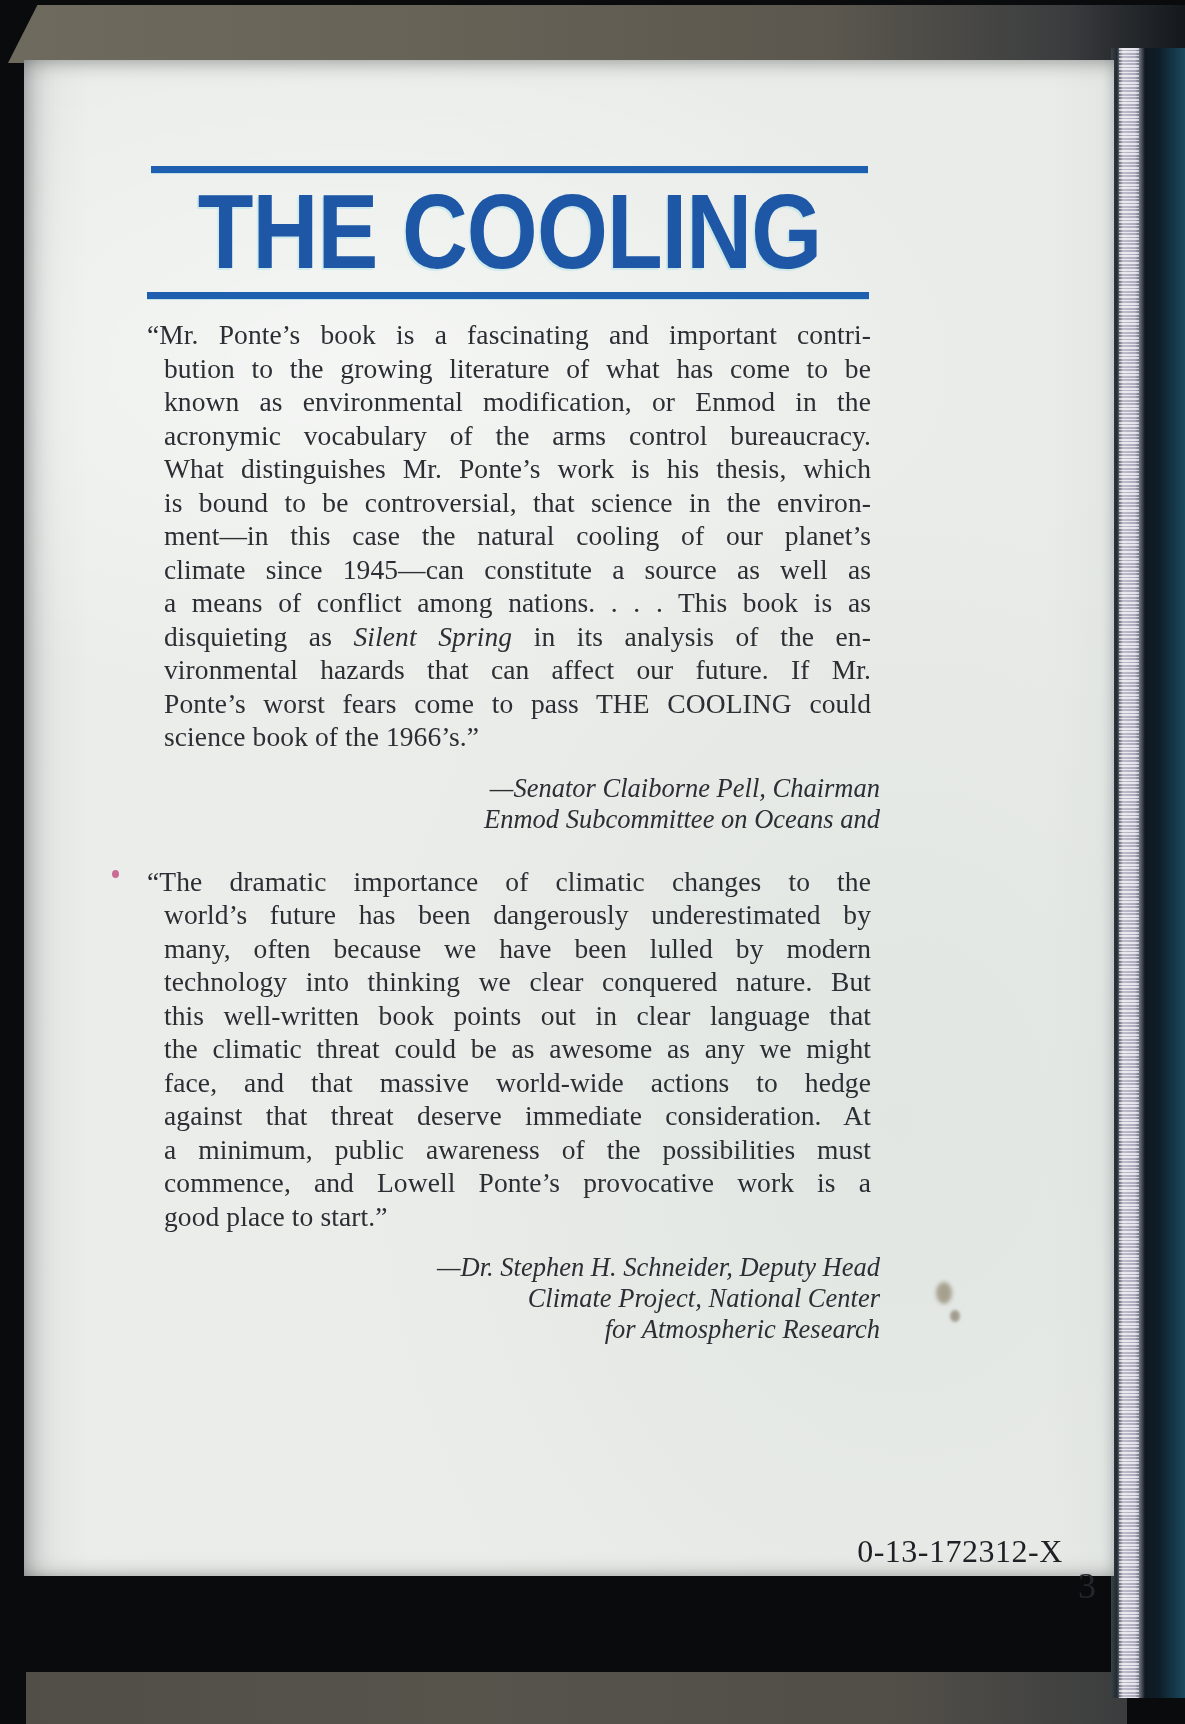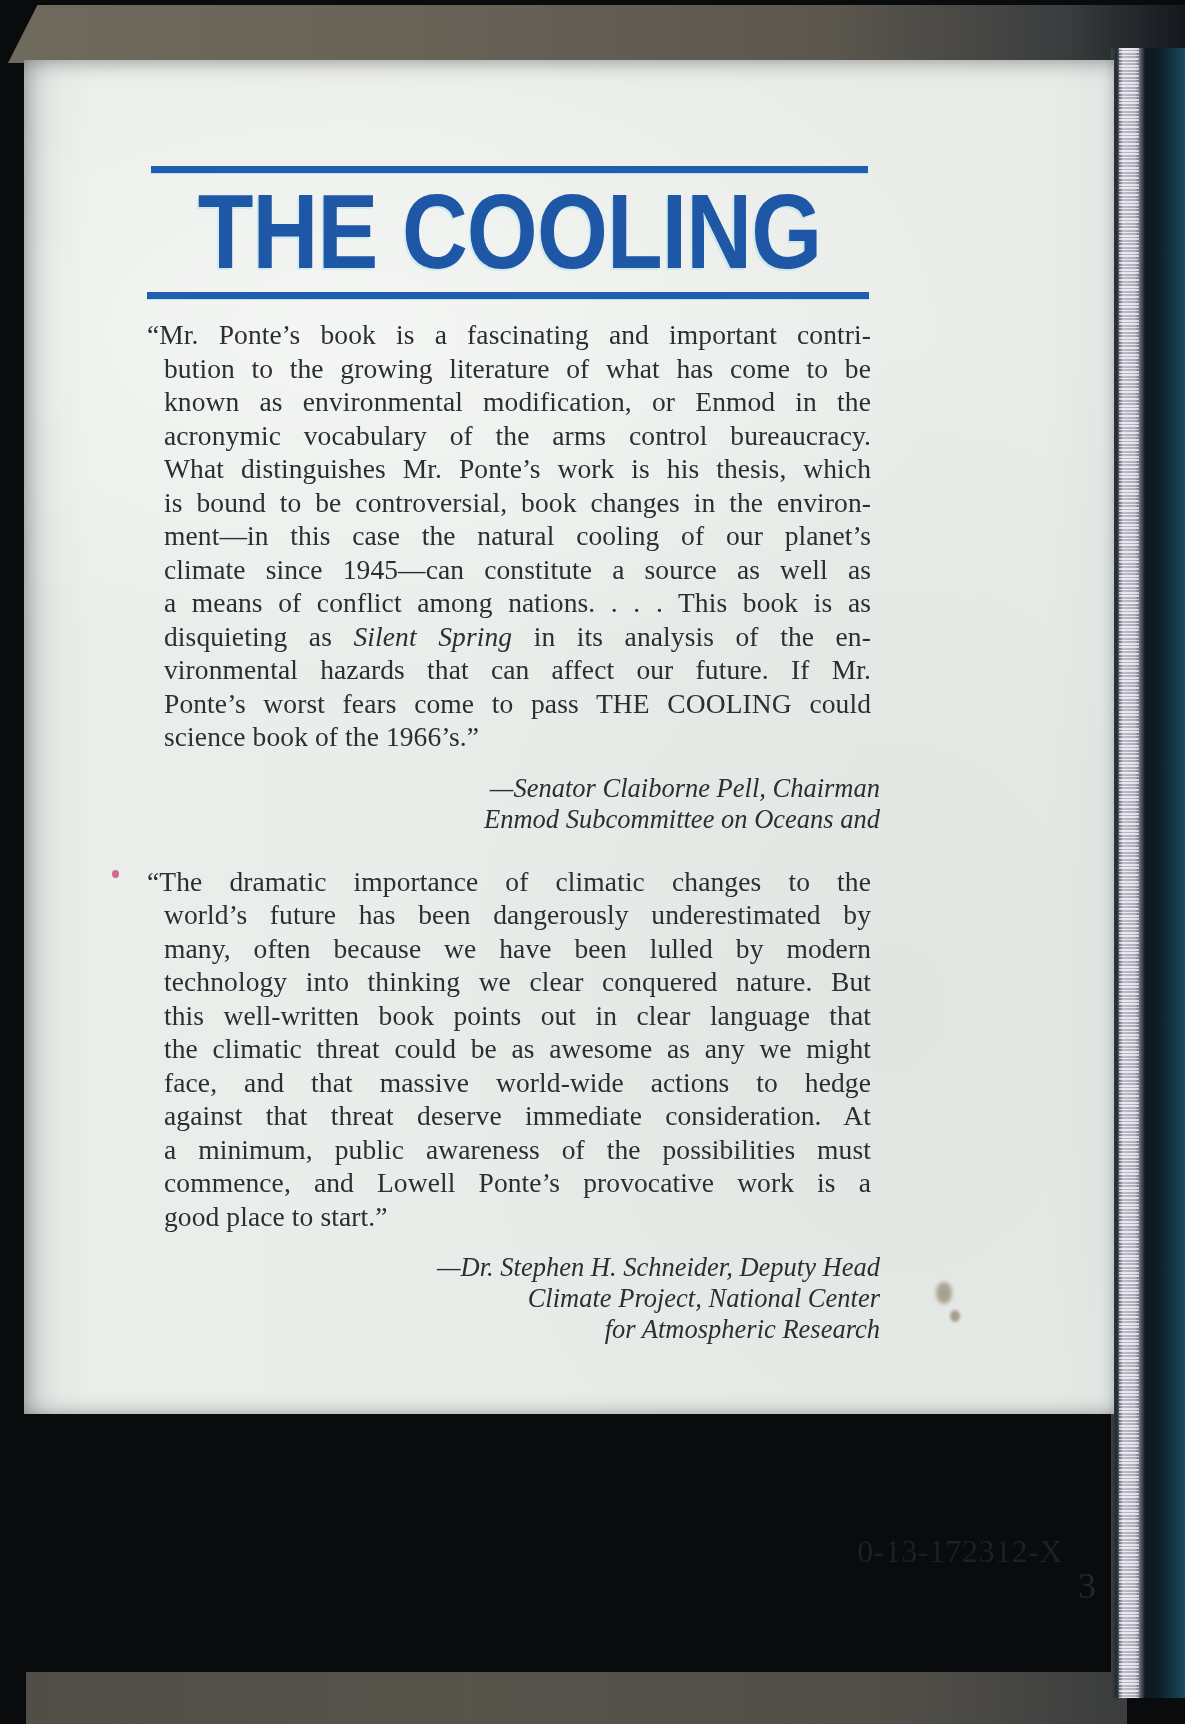--- a/index.html
+++ b/index.html
@@ -25,21 +25,21 @@
     position:absolute;right:0;top:48px;bottom:26px;width:74px;
     background:linear-gradient(90deg,#3a4246 0px,#202a30 6px,#cfd0da 12px,#b9bcca 24px,#10181f 34px,#0e1e29 48px,#15394a 64px,#1c4a5e 74px);
   }
   .spine-rib{
     position:absolute;left:8px;top:0;bottom:0;width:20px;
     background:repeating-linear-gradient(180deg,rgba(255,250,252,.75) 0 1.6px,rgba(120,110,140,.25) 1.6px 3.4px);
     opacity:.85;
   }
   
   .paper{
-    position:absolute;left:24px;top:60px;width:1090px;height:1354px;
+    position:absolute;left:24px;top:60px;width:1090px;height:1516px;
     background:
       radial-gradient(900px 500px at 30% 20%,rgba(255,255,255,.5),rgba(255,255,255,0) 70%),
       radial-gradient(700px 900px at 80% 70%,rgba(210,218,215,.35),rgba(210,218,215,0) 75%),
       linear-gradient(90deg,#dfe2df 0%,#eaedea 6%,#e9ece8 94%,#e2e6e4 100%);
     box-shadow:
       inset 20px 0 30px -20px rgba(70,75,80,.6),
       inset -8px 0 14px -8px rgba(110,120,130,.4),
       inset 0 16px 22px -16px rgba(85,85,80,.55),
       inset 0 -12px 20px -14px rgba(95,95,90,.5);
   }
@@ -123,21 +123,21 @@
     <h1 class="title">THE COOLING</h1>
 
     <div class="rule rule-bottom"></div>
 
     <div class="quote quote-1">
         <div class="qline first"><span>“Mr. Ponte’s book is a fascinating and important contri-</span></div>
         <div class="qline"><span>bution to the growing literature of what has come to be</span></div>
         <div class="qline"><span>known as environmental modification, or Enmod in the</span></div>
         <div class="qline"><span>acronymic vocabulary of the arms control bureaucracy.</span></div>
         <div class="qline"><span>What distinguishes Mr. Ponte’s work is his thesis, which</span></div>
-        <div class="qline"><span>is bound to be controversial, book changes in the environ-</span></div>
+        <div class="qline"><span>is bound to be controversial, that science in the environ-</span></div>
         <div class="qline"><span>ment—in this case the natural cooling of our planet’s</span></div>
         <div class="qline"><span>climate since 1945—can constitute a source as well as</span></div>
         <div class="qline"><span>a means of conflict among nations. . . . This book is as</span></div>
         <div class="qline"><span>disquieting as </span><span class="it">Silent Spring</span><span> in its analysis of the en-</span></div>
         <div class="qline"><span>vironmental hazards that can affect our future. If Mr.</span></div>
         <div class="qline"><span>Ponte’s worst fears come to pass THE COOLING could</span></div>
         <div class="qline last"><span>science book of the 1966’s.”</span></div>
       </div>
 
     <div class="attr">

